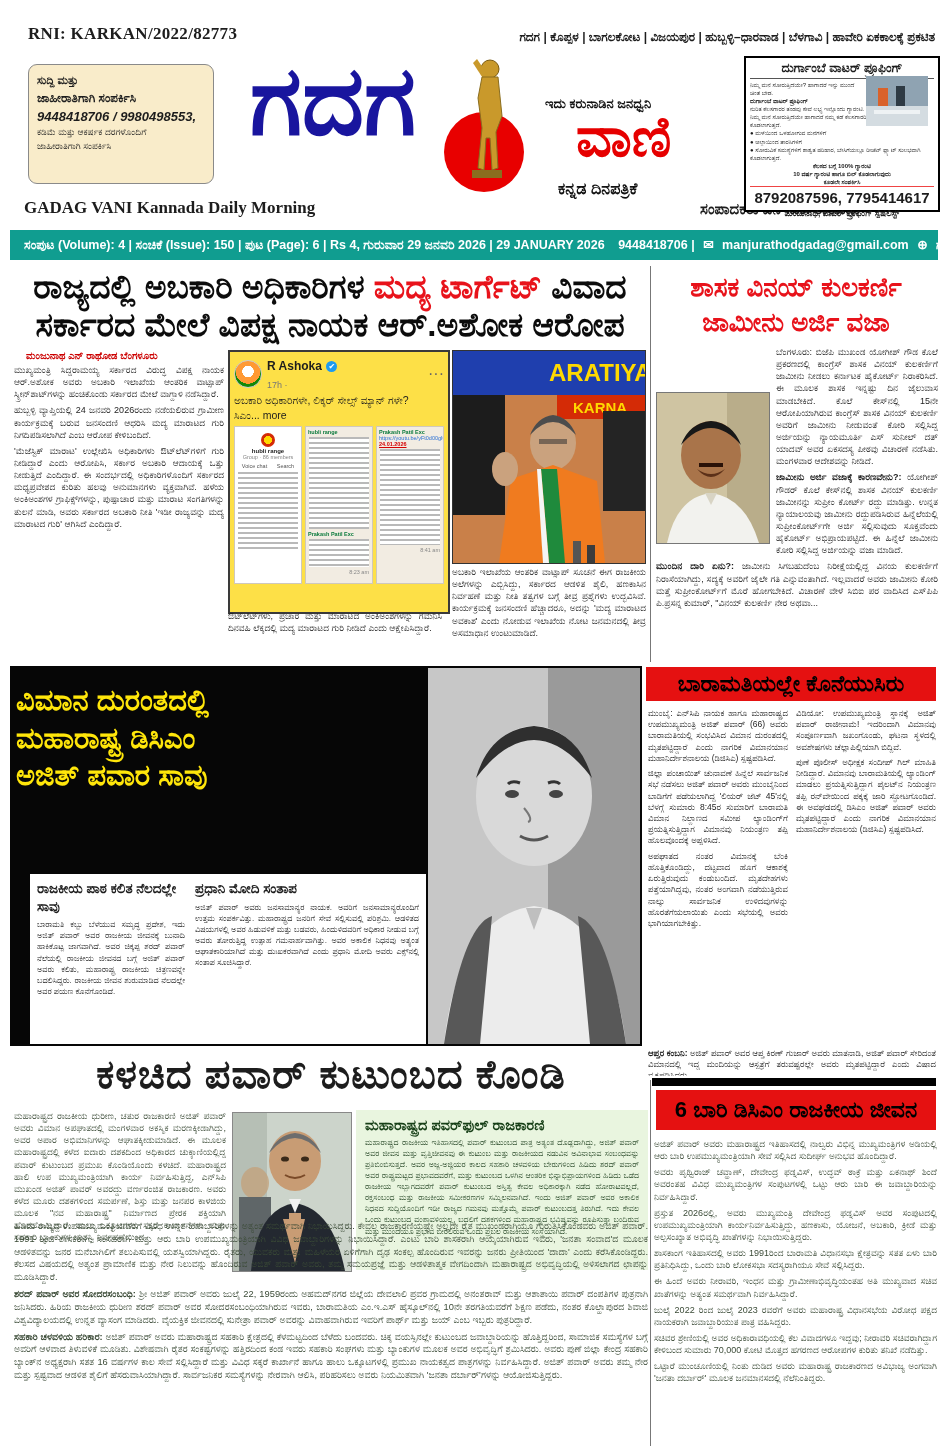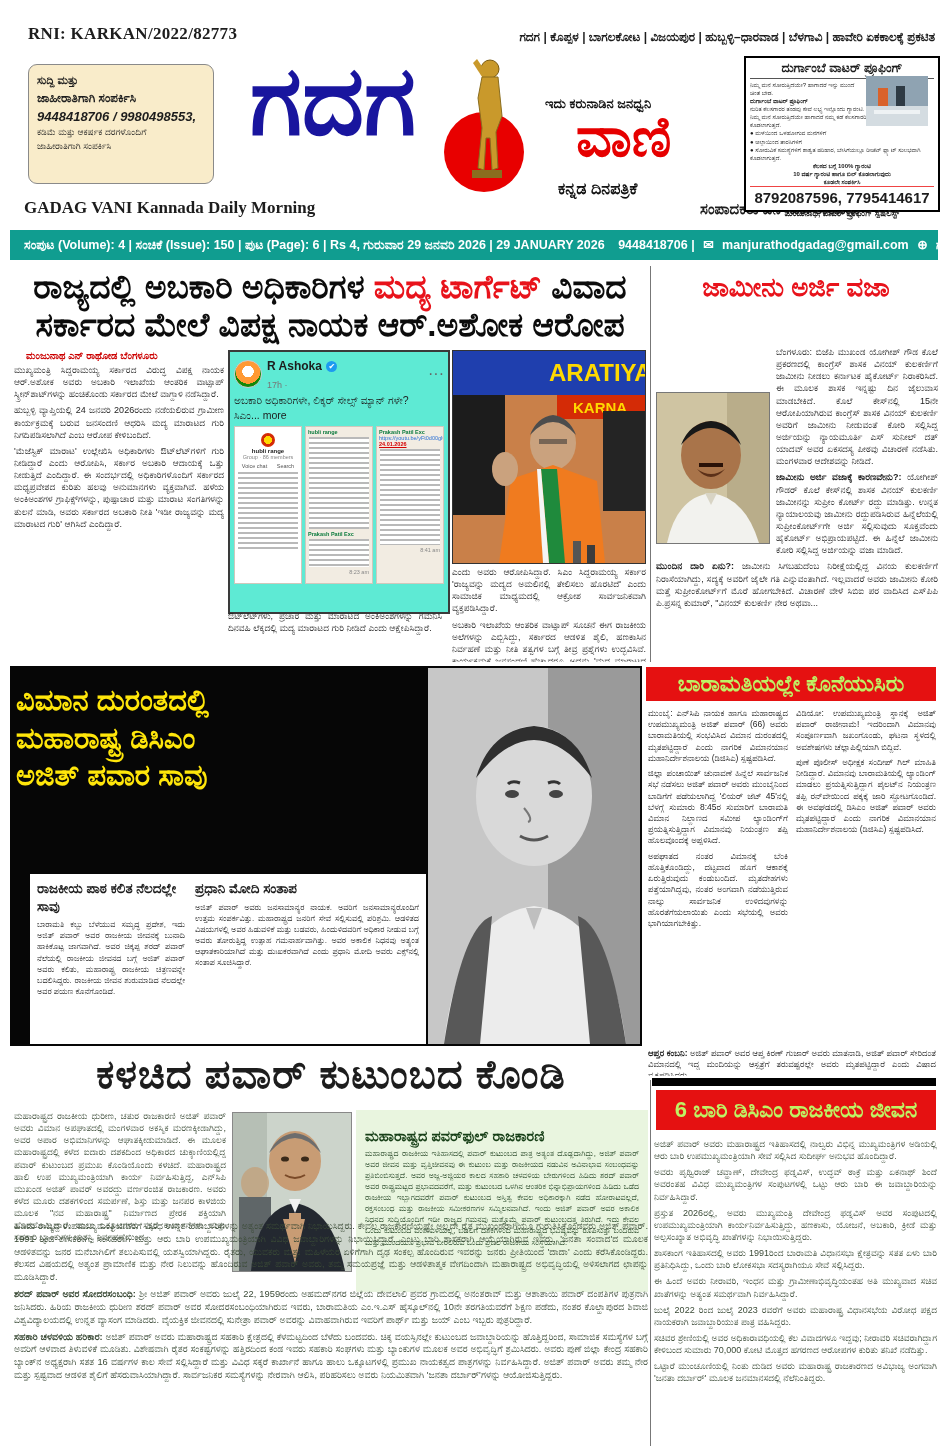--- a/index.html
+++ b/index.html
@@ -26,21 +26,21 @@
   .adfoot{font-size:8.5px;font-weight:bold;text-align:center;}
   
   .infobar{background:#109d90;color:#fff;font-size:12.5px;font-weight:bold;line-height:30px;padding-left:14px;white-space:nowrap;}
   .infobar .ic{margin:0 5px;}
   
   .h1line{font-size:33px;font-weight:800;line-height:1.15;text-align:center;color:#0c0c0c;}
   .h1red{color:#e8131b;}
   .byline{color:#cc0000;font-size:10px;font-weight:bold;}
   .body9{font-size:9px;line-height:1.35;}
   .body85{font-size:8.5px;line-height:1.32;}
-  .tweetbox{border:2px solid #3a3a3a;background:#5eead4;padding:4px;}
+  .tweetbox{border:2px solid #3a3a3a;background:#fde047;padding:4px;}
   .tw-name{font-size:12px;font-weight:bold;}
   .tw-time{font-size:9px;color:#777;}
   .tw-text{font-size:10.5px;margin-top:2px;}
   .tw-more{font-size:10.5px;margin-top:2px;}
   .badge{display:inline-block;width:11px;height:11px;border-radius:50%;background:#1d9bf0;color:#fff;
          font-size:8px;line-height:11px;text-align:center;vertical-align:1px;}
   .avatar{width:26px;height:26px;border-radius:50%;background:radial-gradient(circle at 50% 40%,#fff 0 28%,#ff9933 29% 60%,#138808 61% 100%);
           border:1px solid #ccc;}
   .shot{background:#f2ece2;border:1px solid #cfc8bc;font-size:5.5px;overflow:hidden;position:relative;}
   .stripes{background-image:repeating-linear-gradient(to bottom,#b9b9b9 0 2px,transparent 2px 5px);}
@@ -50,25 +50,25 @@
   .shot .date{color:#d40000;font-weight:bold;text-decoration:underline;}
   
   .h2red{font-size:26px;font-weight:800;line-height:1.35;color:#e8131b;text-align:center;}
   .lead{font-weight:bold;}
   
   .blackbox{background:#060606;}
   .yellowhead{color:#ffe60a;font-size:29px;font-weight:900;line-height:1.3;}
   .whitebox{background:#fff;padding:6px 7px;}
   .wb-title{font-size:13.5px;font-weight:bold;line-height:1.3;margin-bottom:4px;}
   .wb-body{font-size:8px;line-height:1.4;}
-  .redbanner{background:#e51111;color:#bef264;font-weight:800;text-align:center;}
+  .redbanner{background:#e51111;color:#000000;font-weight:800;text-align:center;}
   
   .h4{font-size:40px;font-weight:900;letter-spacing:1px;text-align:center;white-space:nowrap;}
   .greenish{color:#3a4a36;}
-  .greenbox{background:#e9f5df;padding:18px 9px;}
+  .greenbox{background:#e9f5df;padding:7px 9px;}
   .gb-title{font-size:14.5px;font-weight:bold;color:#173f17;margin-bottom:3px;}
   .gb-body{font-size:7.8px;line-height:1.42;color:#234423;}
   .divider{border-left:1px solid #777;}
   .photo{overflow:hidden;}
 </style>
 </head>
 <body>
 
 <div id="page">
 
@@ -206,28 +206,28 @@
       <rect x="86" y="88" width="28" height="5" fill="#333" opacity="0.55"></rect>
       <path d="M46 212 L58 128 L100 114 L144 130 L152 212 Z" fill="#f07b1f"></path>
       <path d="M88 118 L96 212 L112 212 L104 118 Z" fill="#1f8a3c"></path>
       <path d="M84 118 L90 212 L96 212 L88 118 Z" fill="#f5f5f5"></path>
       <ellipse cx="52" cy="118" rx="13" ry="17" fill="#caa27e"></ellipse>
       <rect x="120" y="190" width="8" height="22" fill="#555"></rect>
       <rect x="134" y="194" width="8" height="18" fill="#3c3c3c"></rect>
     </svg>
   </div>
   <div class="abs body9 j" style="left:452px;top:566px;width:194px;height:96px;overflow:hidden;">
-    <p>ಎಂದು ಅವರು ಆರೋಪಿಸಿದ್ದಾರೆ. ಸಿಎಂ ಸಿದ್ದರಾಮಯ್ಯ ಸರ್ಕಾರ 'ರಾಜ್ಯವನ್ನು ಮದ್ಯದ ಅಮಲಿನಲ್ಲಿ ತೇಲಿಸಲು ಹೊರಟಿದೆ' ಎಂದು ಸಾಮಾಜಿಕ ಮಾಧ್ಯಮದಲ್ಲಿ ಆಕ್ರೋಶ ಸಾರ್ವಜನಿಕವಾಗಿ ವ್ಯಕ್ತಪಡಿಸಿದ್ದಾರೆ.</p>
     <p>ಅಬಕಾರಿ ಇಲಾಖೆಯ ಆಂತರಿಕ ವಾಟ್ಸಾಪ್ ಸೂಚನೆ ಈಗ ರಾಜಕೀಯ ಅಲೆಗಳನ್ನು ಎಬ್ಬಿಸಿದ್ದು, ಸರ್ಕಾರದ ಆಡಳಿತ ಶೈಲಿ, ಹಣಕಾಸಿನ ನಿರ್ವಹಣೆ ಮತ್ತು ನೀತಿ ತತ್ವಗಳ ಬಗ್ಗೆ ತೀವ್ರ ಪ್ರಶ್ನೆಗಳು ಉದ್ಭವಿಸಿವೆ. ಕಾರ್ಯಕ್ರಮಕ್ಕೆ ಜನಸಂದಣಿ ಹೆಚ್ಚಾದರೂ, ಅದನ್ನು 'ಮದ್ಯ ಮಾರಾಟದ ಅವಕಾಶ' ಎಂದು ನೋಡುವ ಇಲಾಖೆಯ ನೋಟ ಜನಮನದಲ್ಲಿ ತೀವ್ರ ಅಸಮಾಧಾನ ಉಂಟುಮಾಡಿದೆ.</p>
 
   </div>
 
   <div class="abs divider" style="left:650px;top:266px;height:396px;"></div>
 
   <div class="abs h2red" style="left:656px;top:270px;width:280px;">
+    <div>ಶಾಸಕ ವಿನಯ್ ಕುಲಕರ್ಣಿ</div>
     <div>ಜಾಮೀನು ಅರ್ಜಿ ವಜಾ</div>
   </div>
   <div class="abs body9 j" style="left:656px;top:346px;width:282px;height:316px;overflow:hidden;">
     <span class="abs photo" style="position:static;float:left;width:112px;height:150px;margin:46px 6px 2px 0;border:1px solid #777;display:block;">
       <svg width="112" height="150" viewBox="0 0 112 150">
         <rect width="112" height="150" fill="#cfc4a2"></rect>
         <rect x="70" width="42" height="150" fill="#b9ad8a"></rect>
         <ellipse cx="54" cy="62" rx="30" ry="34" fill="#a9744a"></ellipse>
         <path d="M24 52 Q54 18 84 52 Q76 30 54 28 Q32 30 24 52 Z" fill="#181818"></path>
         <path d="M40 76 Q54 86 68 76 Q54 92 40 76 Z" fill="#5c3018"></path>

